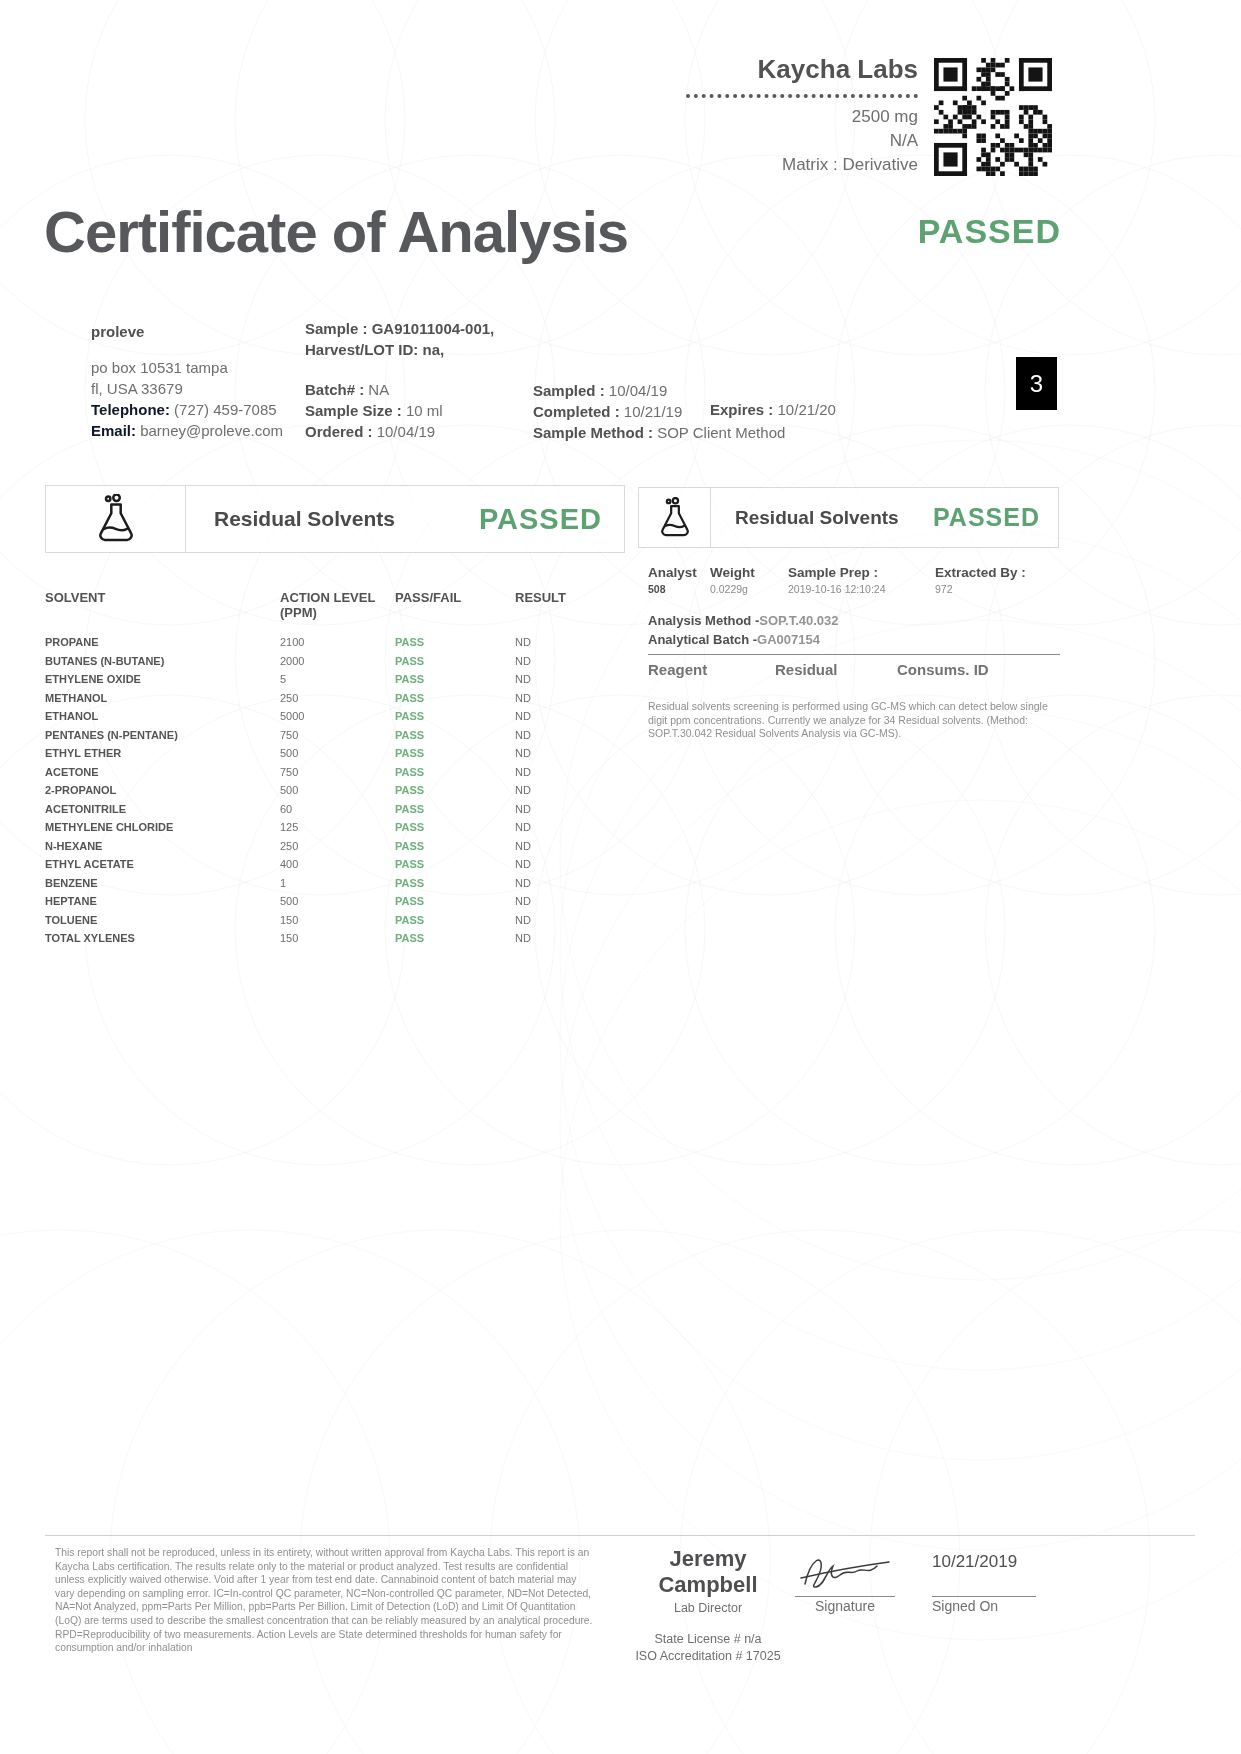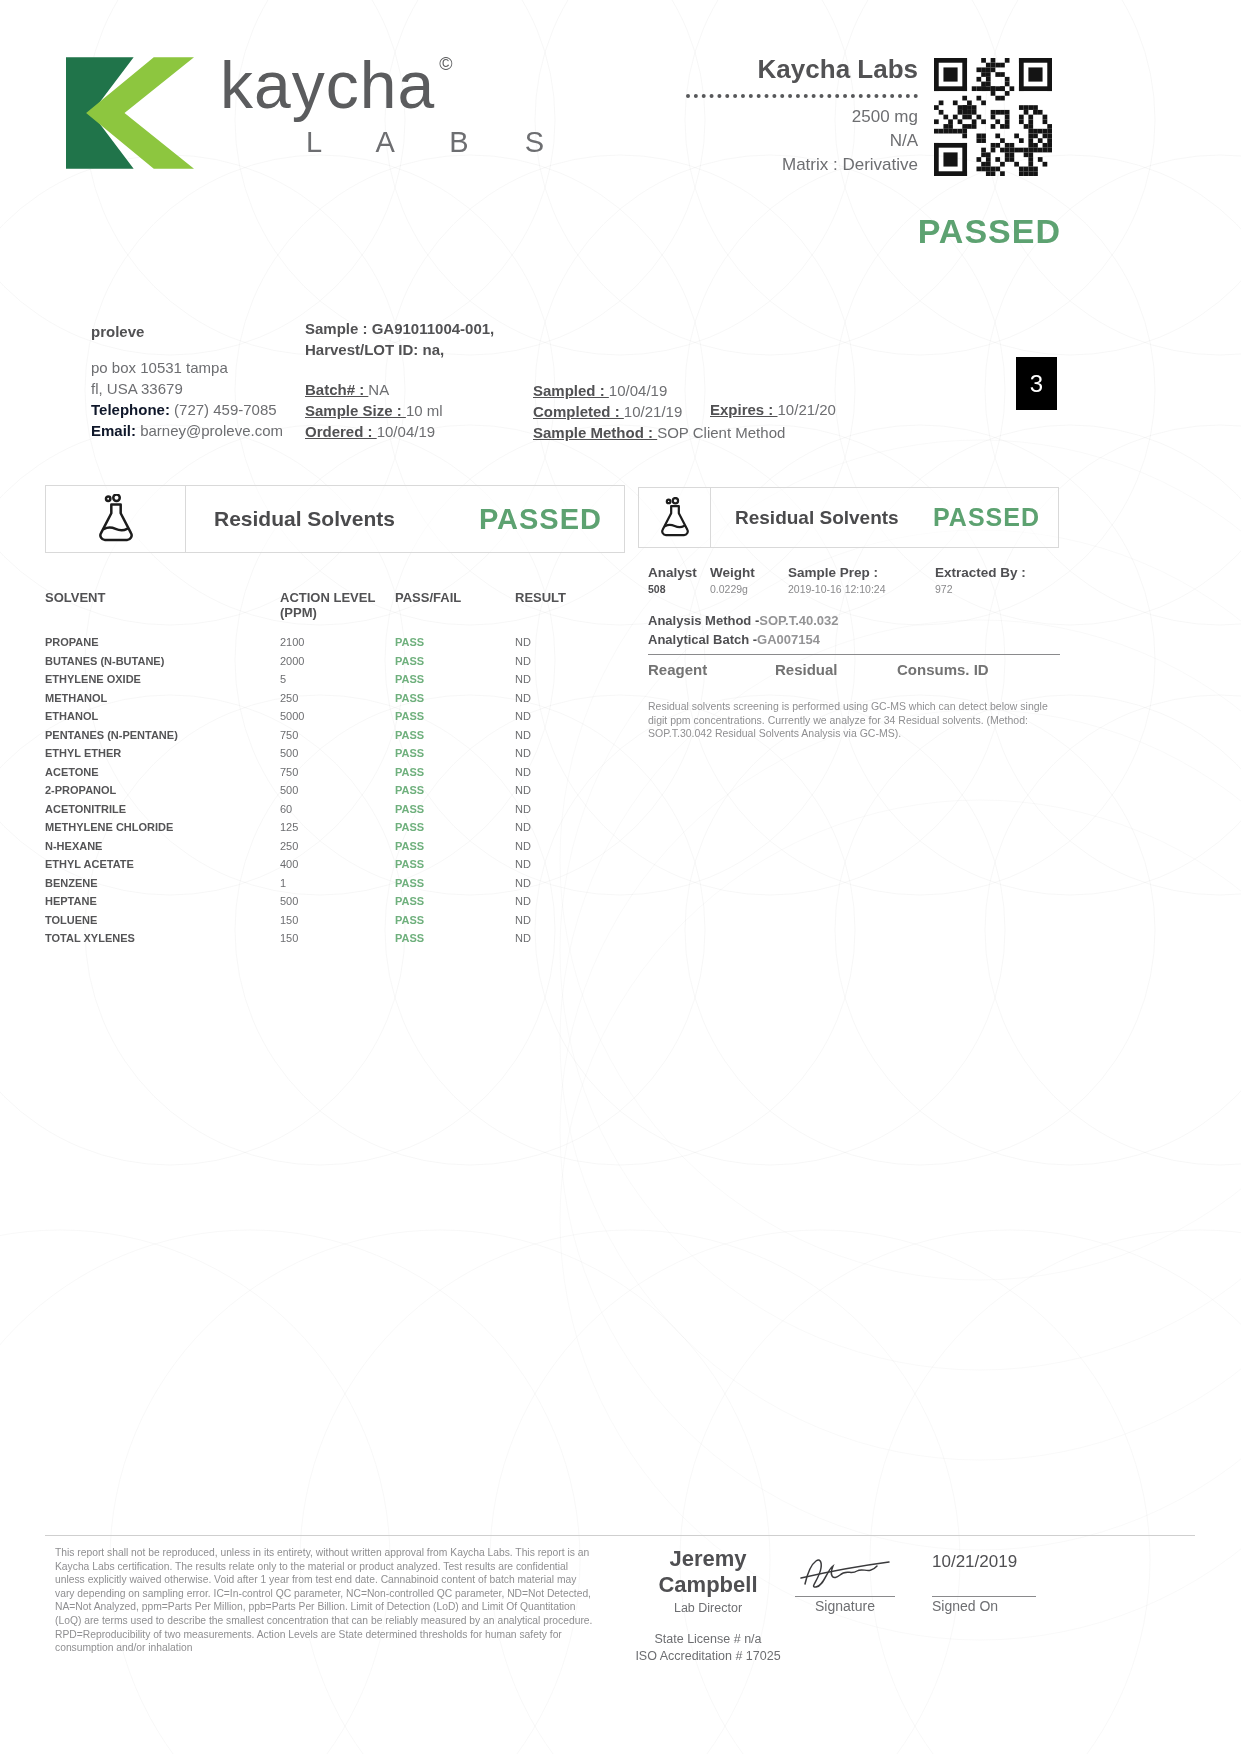--- a/index.html
+++ b/index.html
@@ -38,21 +38,21 @@
   .page-tab{position:absolute;left:1016px;top:357px;width:41px;height:53px;background:#000;color:#fff;
     display:flex;align-items:center;justify-content:center;font-size:24px;}
 
   
   .client{position:absolute;left:55px;top:321px;width:245px;font-size:15px;color:var(--text-gray);line-height:21px;margin-left:36px;}
   .client .c-name{font-weight:700;color:#515153;margin-bottom:15px;}
   .client b{color:#0f172a;}
   .sample-col{position:absolute;left:305px;top:318px;font-size:15px;line-height:21px;color:var(--text-gray);}
   .sample-col .strong{font-weight:700;color:#515153;}
   .sample-col .spacer{height:19px;}
-  .sample-col b, .sampled-col b, .expires b{color:#515153;text-decoration:underline;}
+  .sample-col b, .sampled-col b, .expires b{color:#515153;}
   .sampled-col{position:absolute;left:533px;top:380px;font-size:15px;line-height:21px;color:var(--text-gray);}
   .expires{position:absolute;left:710px;top:401px;font-size:15px;color:var(--text-gray);}
 
   
   .panel{position:absolute;border:1px solid var(--line);display:flex;align-items:center;background:rgba(255,255,255,.55);}
   .panel-left{left:45px;top:485px;width:580px;height:68px;}
   .panel-right{left:638px;top:487px;width:421px;height:61px;}
   .panel-icon{align-self:stretch;border-right:1px solid var(--line);display:flex;align-items:center;justify-content:center;}
   .panel-left .panel-icon{width:140px;}
   .panel-right .panel-icon{width:72px;}
@@ -145,30 +145,20 @@
       <circle cx="820" cy="1560" r="330" fill="none" stroke="#aeaeae" stroke-opacity="0.09"></circle>
       <circle cx="1010" cy="1560" r="330" fill="none" stroke="#aeaeae" stroke-opacity="0.09"></circle>
       <circle cx="1200" cy="1560" r="330" fill="none" stroke="#aeaeae" stroke-opacity="0.09"></circle>
       <circle cx="980" cy="860" r="420" fill="none" stroke="#aeaeae" stroke-opacity="0.08"></circle>
       <circle cx="980" cy="950" r="420" fill="none" stroke="#aeaeae" stroke-opacity="0.08"></circle>
       <circle cx="980" cy="1040" r="420" fill="none" stroke="#aeaeae" stroke-opacity="0.08"></circle>
       <circle cx="980" cy="1130" r="420" fill="none" stroke="#aeaeae" stroke-opacity="0.08"></circle>
       <circle cx="980" cy="1220" r="420" fill="none" stroke="#aeaeae" stroke-opacity="0.08"></circle>
     </svg>
 
-  <div class="logo">
-    <svg class="logo-mark" viewBox="0 0 140 122">
-      <polygon points="0,0 74,0 28,61 74,122 0,122" style="fill:var(--brand-dark)"></polygon>
-      <polygon points="96,0 140,0 64,61 140,122 96,122 22,61" style="fill:var(--brand-light)"></polygon>
-    </svg>
-    <div class="logo-text">
-      <div class="brand"><span>kaycha</span><sup>©</sup></div>
-      <div class="labs">L A B S</div>
-    </div>
-  </div>
 
   <div class="lab-head">
     <div class="lab-name">Kaycha Labs</div>
     <div class="dots"></div>
     <div class="meta">
       <div>2500 mg</div>
       <div>N/A</div>
       <div>Matrix : Derivative</div>
     </div>
   </div>
@@ -363,20 +353,21 @@
       <rect x="21" y="23" width="1" height="1" fill="#141414"></rect>
       <rect x="11" y="24" width="1" height="1" fill="#141414"></rect>
       <rect x="12" y="24" width="1" height="1" fill="#141414"></rect>
       <rect x="14" y="24" width="1" height="1" fill="#141414"></rect>
       <rect x="18" y="24" width="1" height="1" fill="#141414"></rect>
       <rect x="19" y="24" width="1" height="1" fill="#141414"></rect>
       <rect x="20" y="24" width="1" height="1" fill="#141414"></rect>
       <rect x="21" y="24" width="1" height="1" fill="#141414"></rect>
     </svg>
 
+  <div class="title">Certificate of Analysis</div>
   <div class="passed-main">PASSED</div>
   <div class="page-tab">3</div>
 
   <div class="client">
     <div class="c-name">proleve</div>
     <div>po box 10531 tampa</div>
     <div>fl, USA 33679</div>
     <div><b>Telephone:</b> <span>(727) 459-7085</span></div>
     <div><b>Email:</b> <span>barney@proleve.com</span></div>
   </div>

